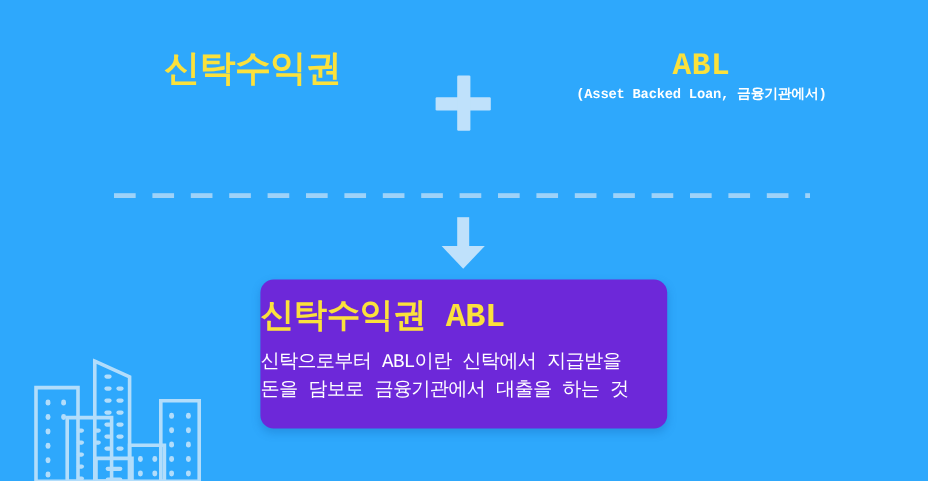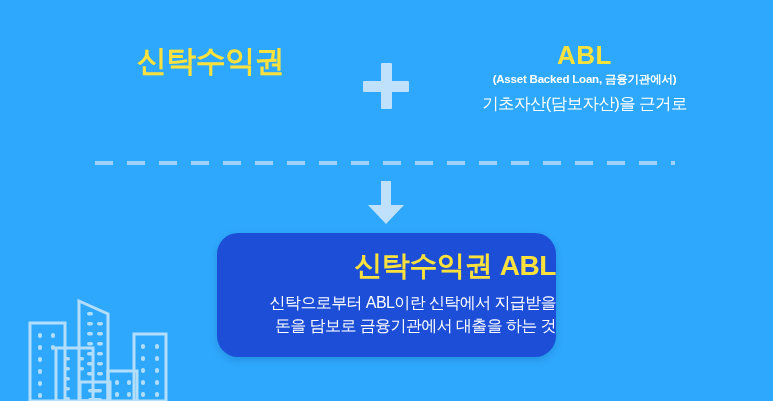--- a/index.html
+++ b/index.html
@@ -13,20 +13,21 @@
     font-family: "Liberation Sans", "DejaVu Sans", sans-serif;
     overflow: hidden;
     position: relative;
   }
 
   .stage {
     position: relative;
     width: 701px;
     height: 401px;
     overflow: hidden;
+    font-family: Liberation Mono, monospace;
   }
 
   
   .concept {
     position: absolute;
     text-align: center;
     color: #ffffff;
   }
   .concept-left  { left: 58px;  top: 44px;  width: 305px; }
   .concept-right { left: 432px; top: 41px;  width: 305px; }
@@ -128,24 +129,24 @@
     border-top: 19px solid #bfe1fb;
   }
 
   
   .result-card {
     position: absolute;
     left: 217px;
     top: 233px;
     width: 339px;
     height: 124px;
-    background: #1d4ed8;
-    border-radius: 21px;
+    background: #6d28d9;
+    border-radius: 11px;
     box-shadow: 0 3px 7px rgba(10, 80, 160, 0.25);
-    text-align: right;
+    text-align: left;
     box-sizing: border-box;
     padding-top: 17px;
   }
   .result-title {
     color: #fbe13c;
     font-size: 28px;
     font-weight: bold;
     letter-spacing: -0.4px;
     line-height: 1.15;
     margin: 0;
@@ -180,21 +181,20 @@
     <div class="concept-desc">
     </div>
   </div>
 
   <div class="plus"></div>
 
   <div class="concept concept-right">
     <div class="concept-title latin">ABL</div>
     <div class="concept-subtitle">(Asset Backed Loan, 금융기관에서)</div>
     <div class="concept-desc">
-      <span class="line">기초자산(담보자산)을 근거로</span>
     </div>
   </div>
 
   <div class="divider"></div>
 
   <div class="arrow">
     <div class="shaft"></div>
     <div class="head"></div>
   </div>
 

